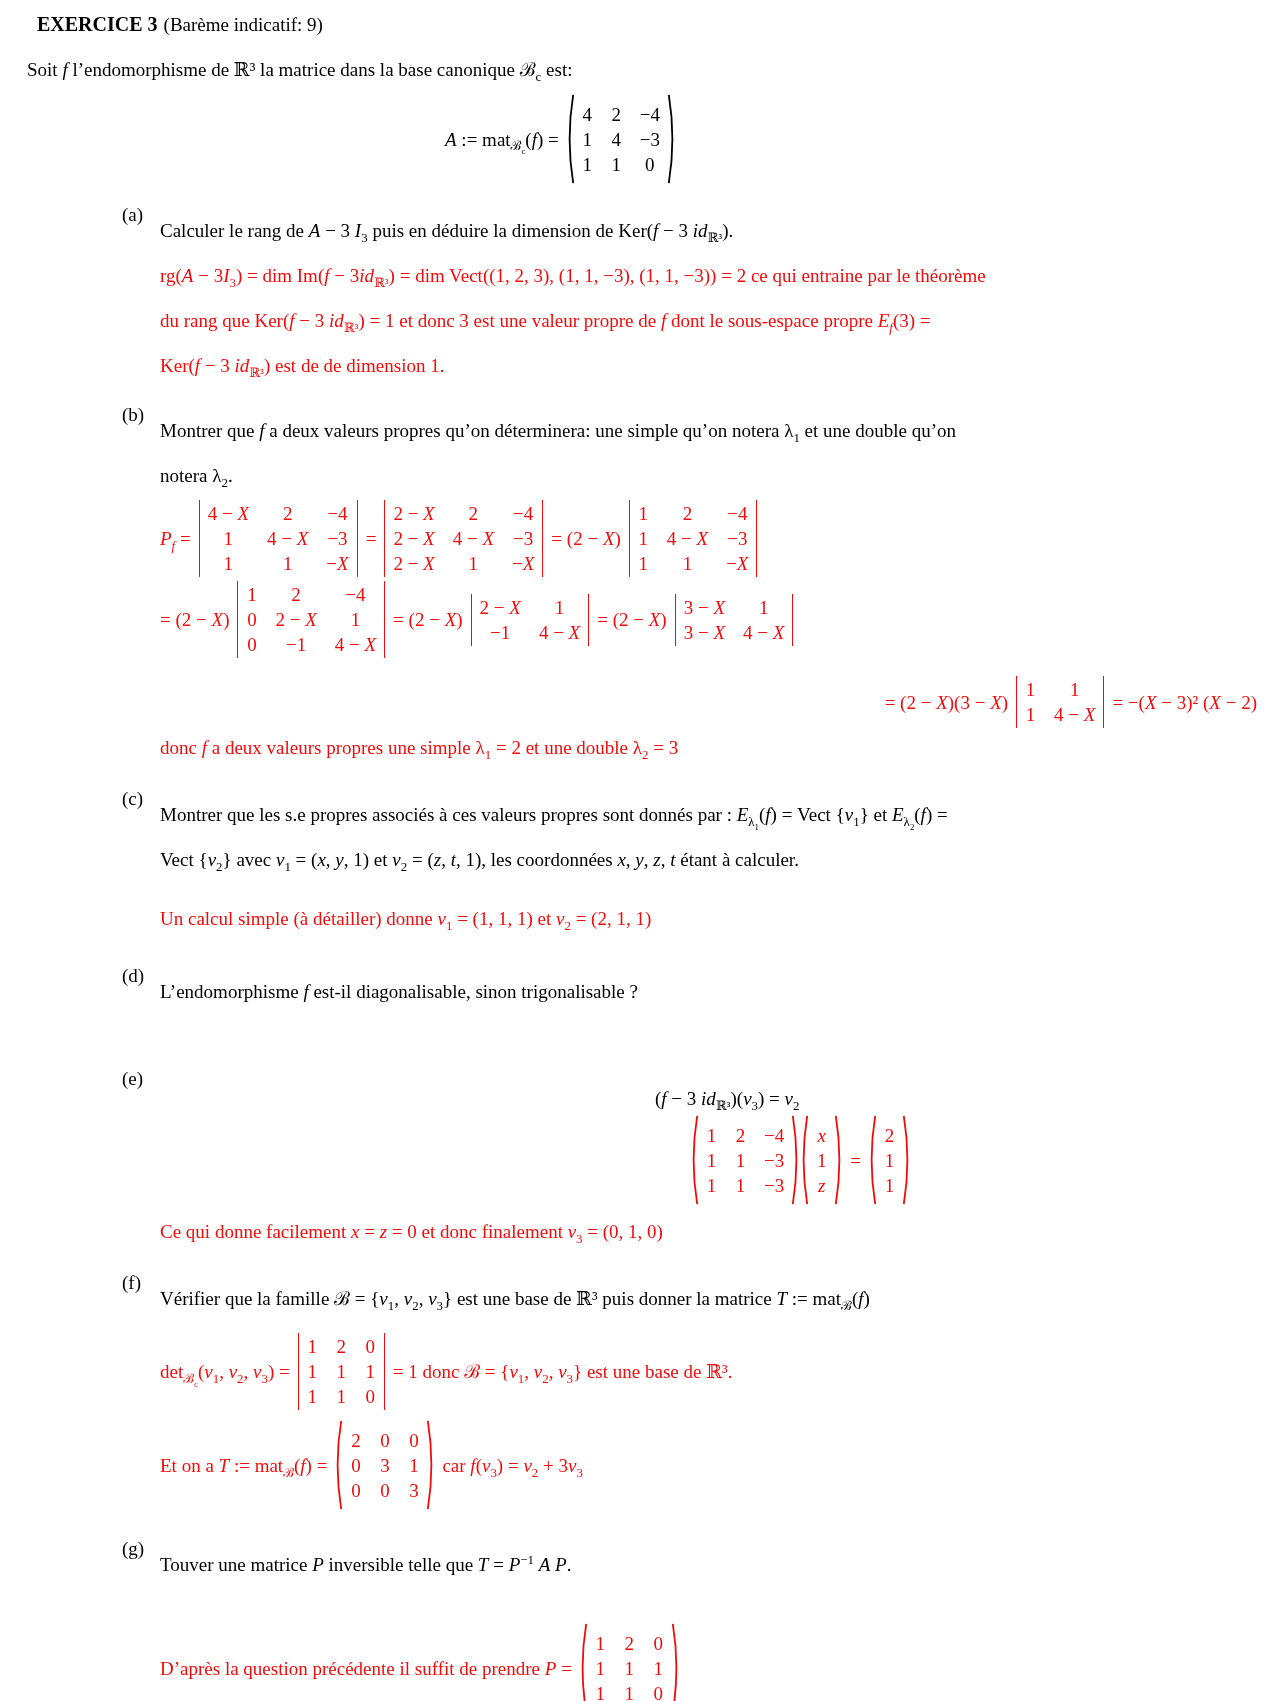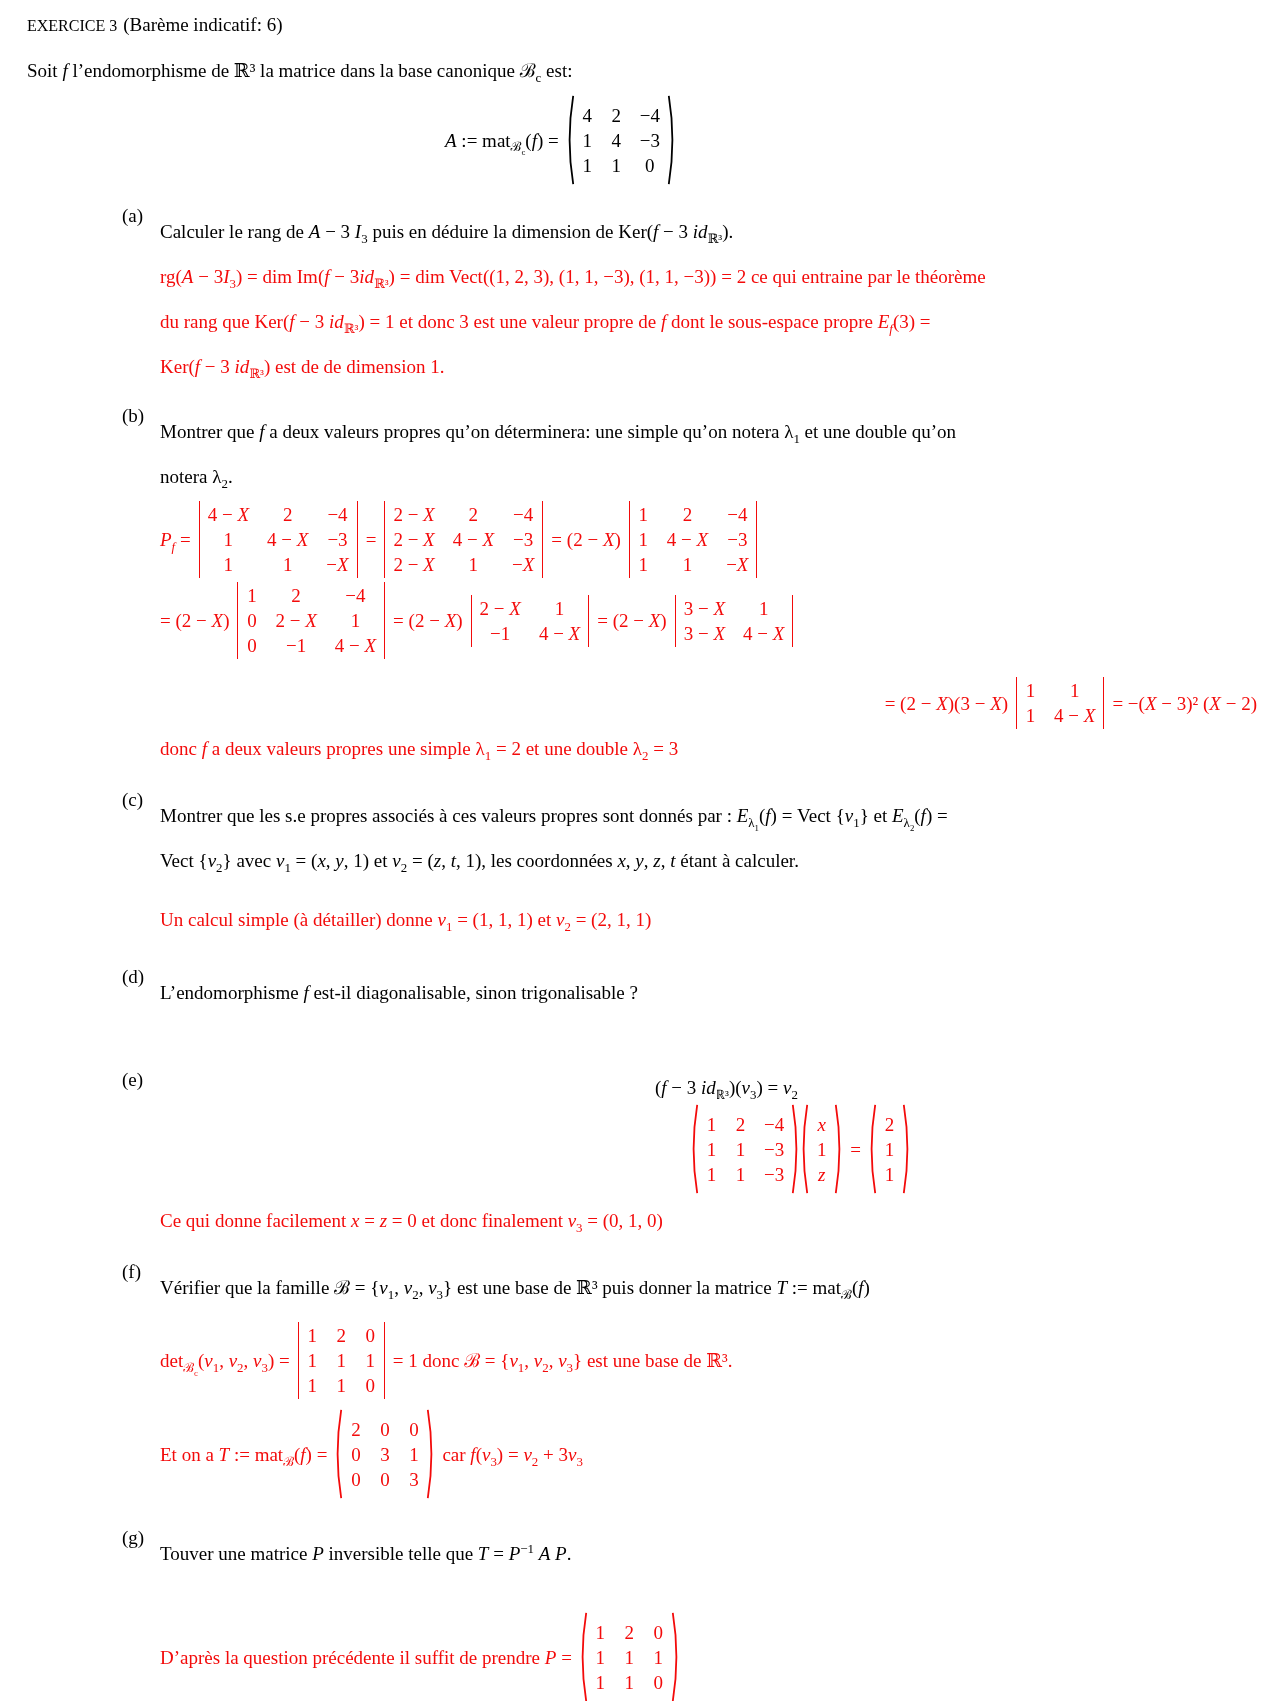--- a/index.html
+++ b/index.html
@@ -8,21 +8,21 @@
     width: 1264px; height: 1701px;
     box-sizing: border-box;
     padding: 10px 0 0 27px;
     overflow: hidden;
     background: #fff;
     color: #000;
     font-family: "Liberation Serif", "DejaVu Serif", serif;
     font-size: 19px;
     line-height: 29px;
   }
-  .b { font-weight: normal; font-size: 16px; }
+  .b { font-weight: bold; font-size: 20px; margin-left: 10px; }
   .hline span + span { margin-left: 6px; }
   .line { white-space: nowrap; margin-top: 16px; }
   .red { color: var(--sol-red, #f30b0b); }
   i { font-style: italic; }
   sub { font-size: 68%; line-height: 0; }
   sup { font-size: 68%; line-height: 0; }
 
   .item { display: flex; align-items: flex-start; }
   .ilabel { flex: none; width: 38px; margin-left: 95px; }
   .ibody { flex: 1; min-width: 0; }
@@ -45,37 +45,37 @@
   .it-b      { margin-top: 20px; }
   .eqb1      { margin-top: 8px; }
   .eqb2      { margin-top: 0px; }
   .eqb3      { margin-top: 14px; justify-content: flex-end; }
   .bconcl    { margin-top: 3px; }
   .it-c      { margin-top: 22px; }
   .solC      { margin-top: 30px; }
   .it-d      { margin-top: 28px; }
   .solD      { margin-top: 22px; }
   .it-e      { margin-top: 36px; }
-  .eqE       { margin-left: 495px; margin-top: 8px; font-family: Liberation Serif, serif; }
+  .eqE       { margin-left: 495px; margin-top: 20px; }
   .solE1     { margin-top: 28px; }
   .matE      { margin-left: 530px; margin-top: 2px; }
   .solE2     { margin-top: 12px; }
   .it-f      { margin-top: 22px; }
   .eqF1      { margin-top: 18px; }
   .eqF2      { margin-top: 8px; }
   .it-g      { margin-top: 24px; }
   .eqG       { margin-top: 44px; }
 </style>
 </head>
 <body>
 
 <div class="page">
 
   <div class="hline">
-    <span class="b">EXERCICE 3</span><span>(Barème indicatif: 6)</span>
+    <span class="b">EXERCICE 3</span><span>(Barème indicatif: 9)</span>
   </div>
 
   <div class="line">Soit <i>f</i> l’endomorphisme de ℝ³ la matrice dans la base canonique ℬ<sub>c</sub> est:</div>
 
   <div class="eqrow eqA">
     <span class="t"><i>A</i> := mat<sub>ℬ<sub>c</sub></sub>(<i>f</i>) =</span>
     <span class="mat mat--paren">
         <svg viewBox="0 0 10 100" preserveAspectRatio="none" class="d-svg">
           <path d="M8,1 Q0,50 8,99" fill="none" stroke="currentColor" stroke-width="1.8" vector-effect="non-scaling-stroke"></path>
         </svg>

